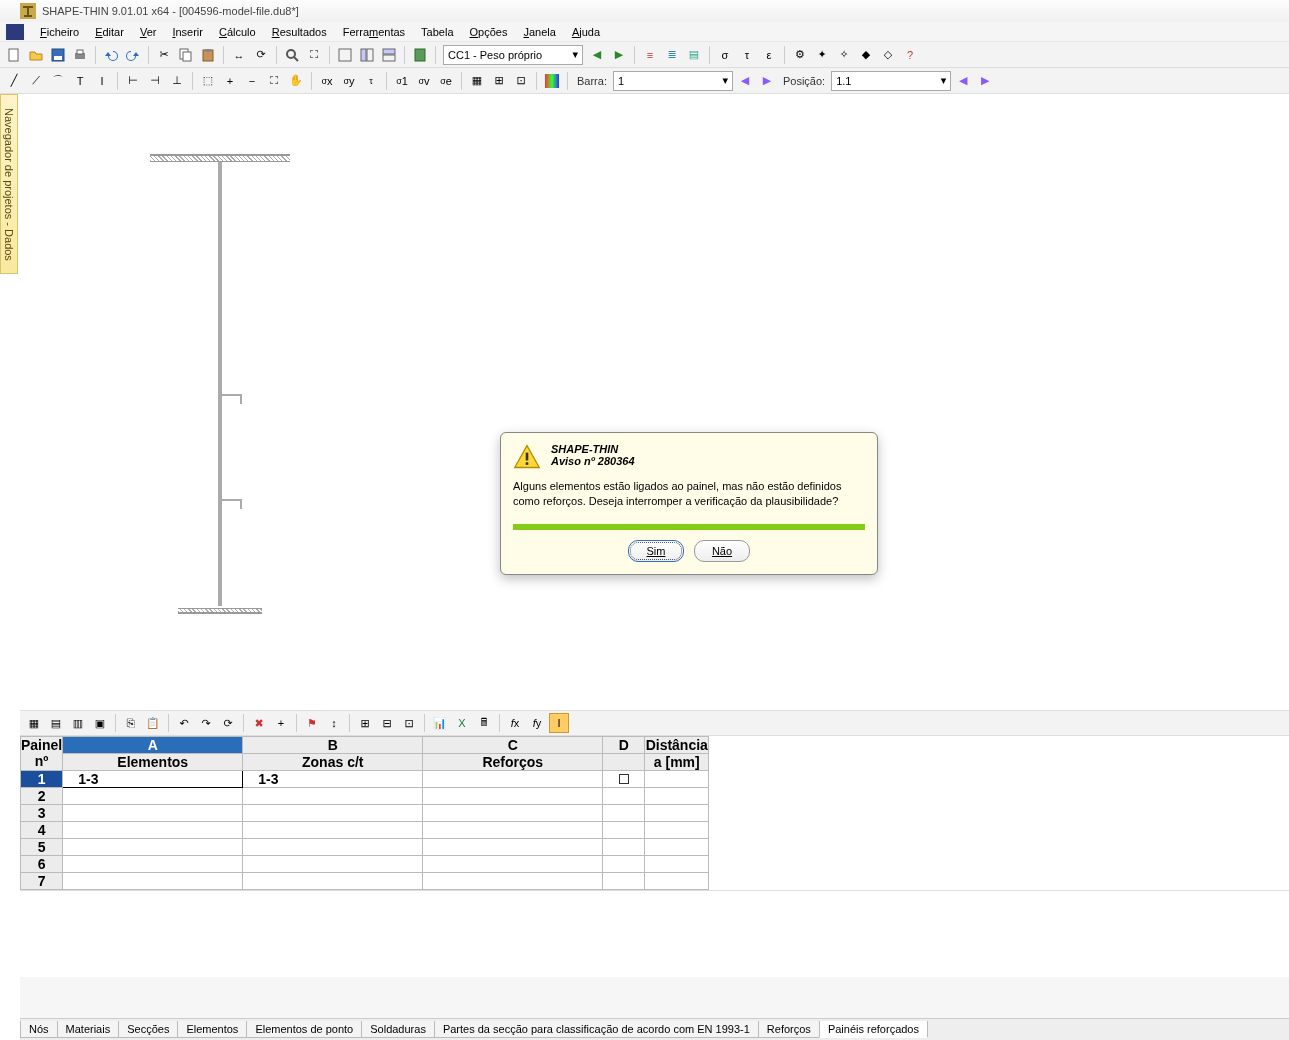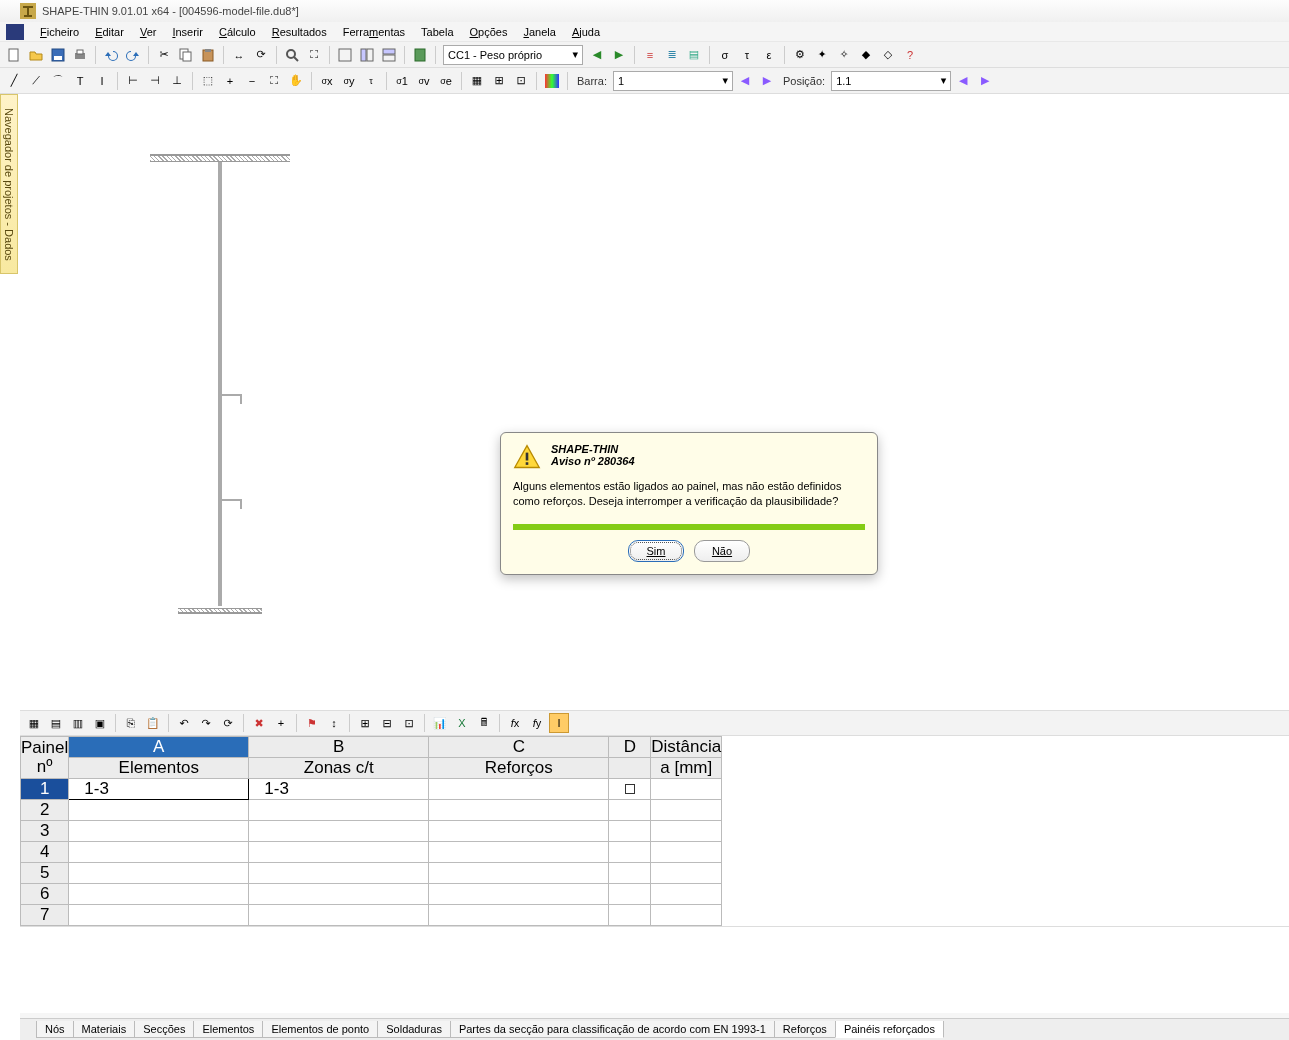--- a/index.html
+++ b/index.html
@@ -47,35 +47,35 @@
 .dialog button.focus { border:1px solid #2a6db8; outline:1px dotted #555; outline-offset:-3px;}
 
 
 .lower { position:absolute; left:20px; right:0; bottom:0; height:330px; display:flex; flex-direction:column; background:#f6f6f6;}
 .lower-title { padding:2px 6px; color:#333; background:#eee; border-top:1px solid #ccc;}
 .lower-toolbar { height:26px; background:#f3f3f3; border-top:1px solid #ddd; border-bottom:1px solid #ddd; display:flex; align-items:center; padding:0 4px; gap:2px;}
 
 
 .table-wrap { flex:0 0 auto; background:#fff; }
 table { border-collapse:collapse; }
-th, td { border:1px solid #bbb; height:15px; font-size:17px; font-weight:normal; }
+th, td { border:1px solid #bbb; height:15px; font-size:14px; font-weight:bold; }
 th { background:#ececec; }
 .col-row { width:42px; text-align:center;}
 .col-A { width:180px; background:#2a6db8; color:#fff;}
 .col-B { width:180px;}
 .col-C { width:180px;}
 .col-D { width:42px;}
 .col-E { width:64px;margin-left:40px;}
 td.rowhead { background:#ececec; text-align:center;}
 td.sel { background:#1a4f9c; color:#fff;}
 td.cell { padding:0 15px; text-align:left; background:#fff;}
 .chkbox { width:10px; height:10px; border:1px solid #333; margin:auto; display:block;}
 
 
-.bottom-tabs { display:flex; gap:0; padding:2px 16px; background:#eee; border-top:1px solid #ccc; margin-top:auto;}
+.bottom-tabs { display:flex; gap:0; padding:2px 0; background:#eee; border-top:1px solid #ccc; margin-top:auto;}
 .bottom-tabs .btab { padding:2px 8px; border:1px solid #bbb; border-top:none; background:#f4f4f4; font-size:11px; margin-right:-1px; cursor:default;}
 .bottom-tabs .btab.active { background:#fff; border-bottom-color:#fff;}
 
 .spacer-row { height: 87px; background:#fff; border-top:1px solid #ddd;}
 
 
 svg { display:block; }
 </style>
 </head>
 <body>

